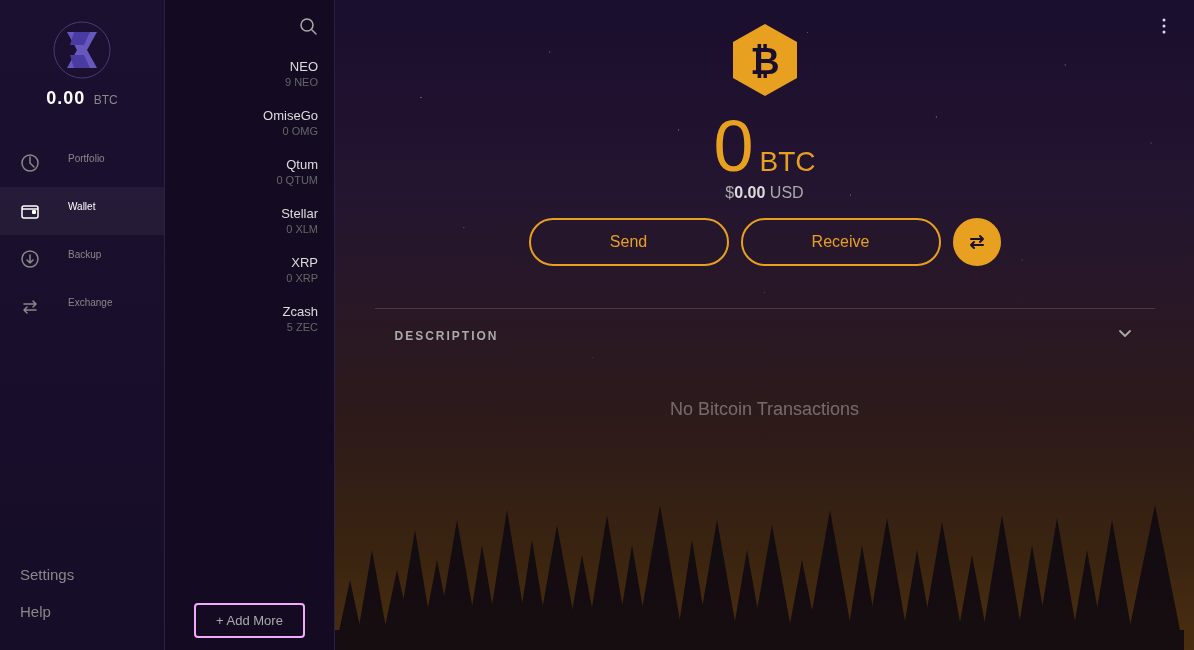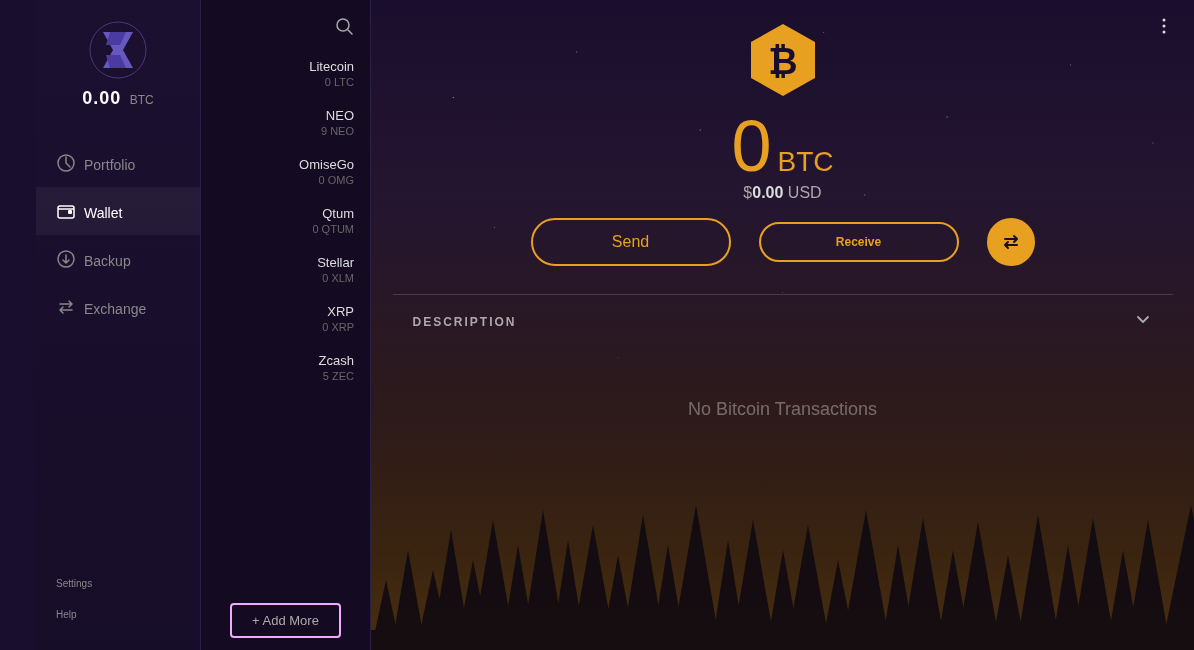--- a/index.html
+++ b/index.html
@@ -18,21 +18,20 @@
       min-width: 165px;
       height: 650px;
       background: linear-gradient(180deg, #1c1030 0%, #160d28 100%);
       display: flex;
       flex-direction: column;
       align-items: flex-start;
       padding: 20px 0 20px 0;
       border-right: 1px solid #2a1f45;
       position: relative;
       z-index: 10;
-      margin-left: 36px;
     }
 
     .logo-area {
       display: flex;
       flex-direction: column;
       align-items: center;
       width: 100%;
       margin-bottom: 30px;
       padding: 0 20px;
     }
@@ -57,26 +56,26 @@
       margin-left: 4px;
     }
 
     .nav-items {
       width: 100%;
       flex: 1;
     }
 
     .nav-item {
       display: flex;
-      align-items: flex-end;
+      align-items: flex-start;
       padding: 14px 20px;
       cursor: pointer;
       color: #888;
-      font-size: 14px;
-      gap: 8px;
+      font-size: 10px;
+      gap: 28px;
       transition: color 0.2s;
     }
 
     .nav-item.active {
       color: #ffffff;
       background: rgba(255,255,255,0.05);
     }
 
     .nav-item-icon {
       width: 20px;
@@ -85,21 +84,21 @@
     }
 
     .sidebar-bottom {
       width: 100%;
       padding: 0;
     }
 
     .sidebar-bottom-item {
       padding: 10px 20px;
       color: #888;
-      font-size: 10px;
+      font-size: 15px;
       cursor: pointer;
     }
 
     
     .coin-list {
       width: 170px;
       min-width: 170px;
       height: 650px;
       background: rgba(20, 12, 35, 0.95);
       display: flex;
@@ -263,47 +262,47 @@
       margin-bottom: 16px;
     }
 
     .usd-amount {
       color: #ddd;
       font-weight: 600;
     }
 
     .action-buttons {
       display: flex;
-      gap: 28px;
+      gap: 12px;
       align-items: center;
-      margin-bottom: 28px;
+      margin-bottom: 42px;
     }
 
     .btn-send {
       width: 200px;
       height: 48px;
       border-radius: 30px;
       border: 2px solid #e8a020;
       background: transparent;
       color: #e8a020;
       font-size: 16px;
       font-weight: 500;
       cursor: pointer;
       transition: background 0.2s;
     }
 
     .btn-receive {
       width: 200px;
-      height: 40px;
+      height: 48px;
       border-radius: 30px;
       border: 2px solid #e8a020;
       background: transparent;
       color: #e8a020;
-      font-size: 12px;
-      font-weight: 700;
+      font-size: 16px;
+      font-weight: 400;
       cursor: pointer;
       transition: background 0.2s;
     }
 
     .btn-swap {
       width: 48px;
       height: 48px;
       border-radius: 50%;
       border: 2px solid #e8a020;
       background: #e8a020;
@@ -412,24 +411,20 @@
   <div class="coin-list-header">
     <span class="search-icon-wrap">
       <svg width="20" height="20" viewBox="0 0 20 20" fill="none">
         <circle cx="9" cy="9" r="6" stroke="#aaa" stroke-width="1.5"></circle>
         <path d="M14 14 L18 18" stroke="#aaa" stroke-width="1.5" stroke-linecap="round"></path>
       </svg>
     </span>
   </div>
   <div class="coin-items">
 
-    <div class="coin-item">
-      <span class="coin-name">Litecoin</span>
-      <span class="coin-balance">0 LTC</span>
-    </div>
     <div class="coin-item">
       <span class="coin-name">NEO</span>
       <span class="coin-balance">9 NEO</span>
     </div>
     <div class="coin-item">
       <span class="coin-name">OmiseGo</span>
       <span class="coin-balance">0 OMG</span>
     </div>
     <div class="coin-item">
       <span class="coin-name">Qtum</span>

